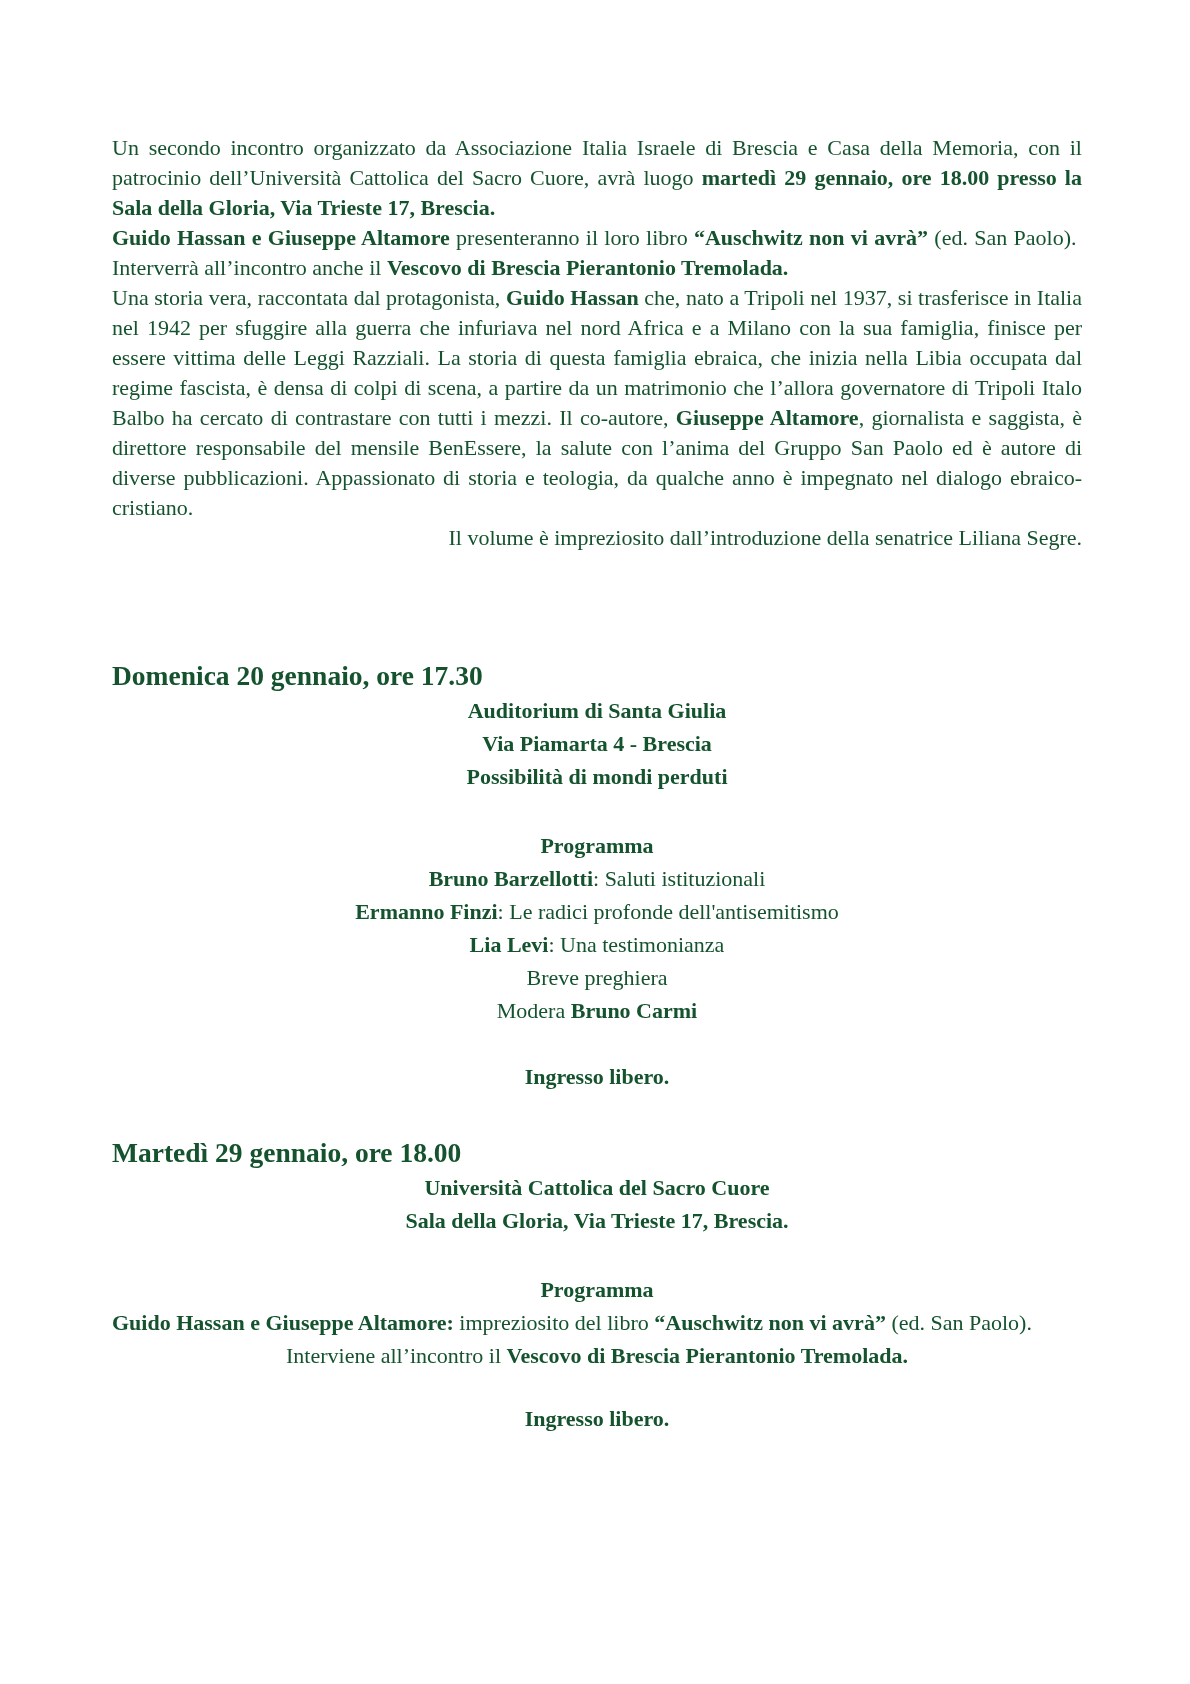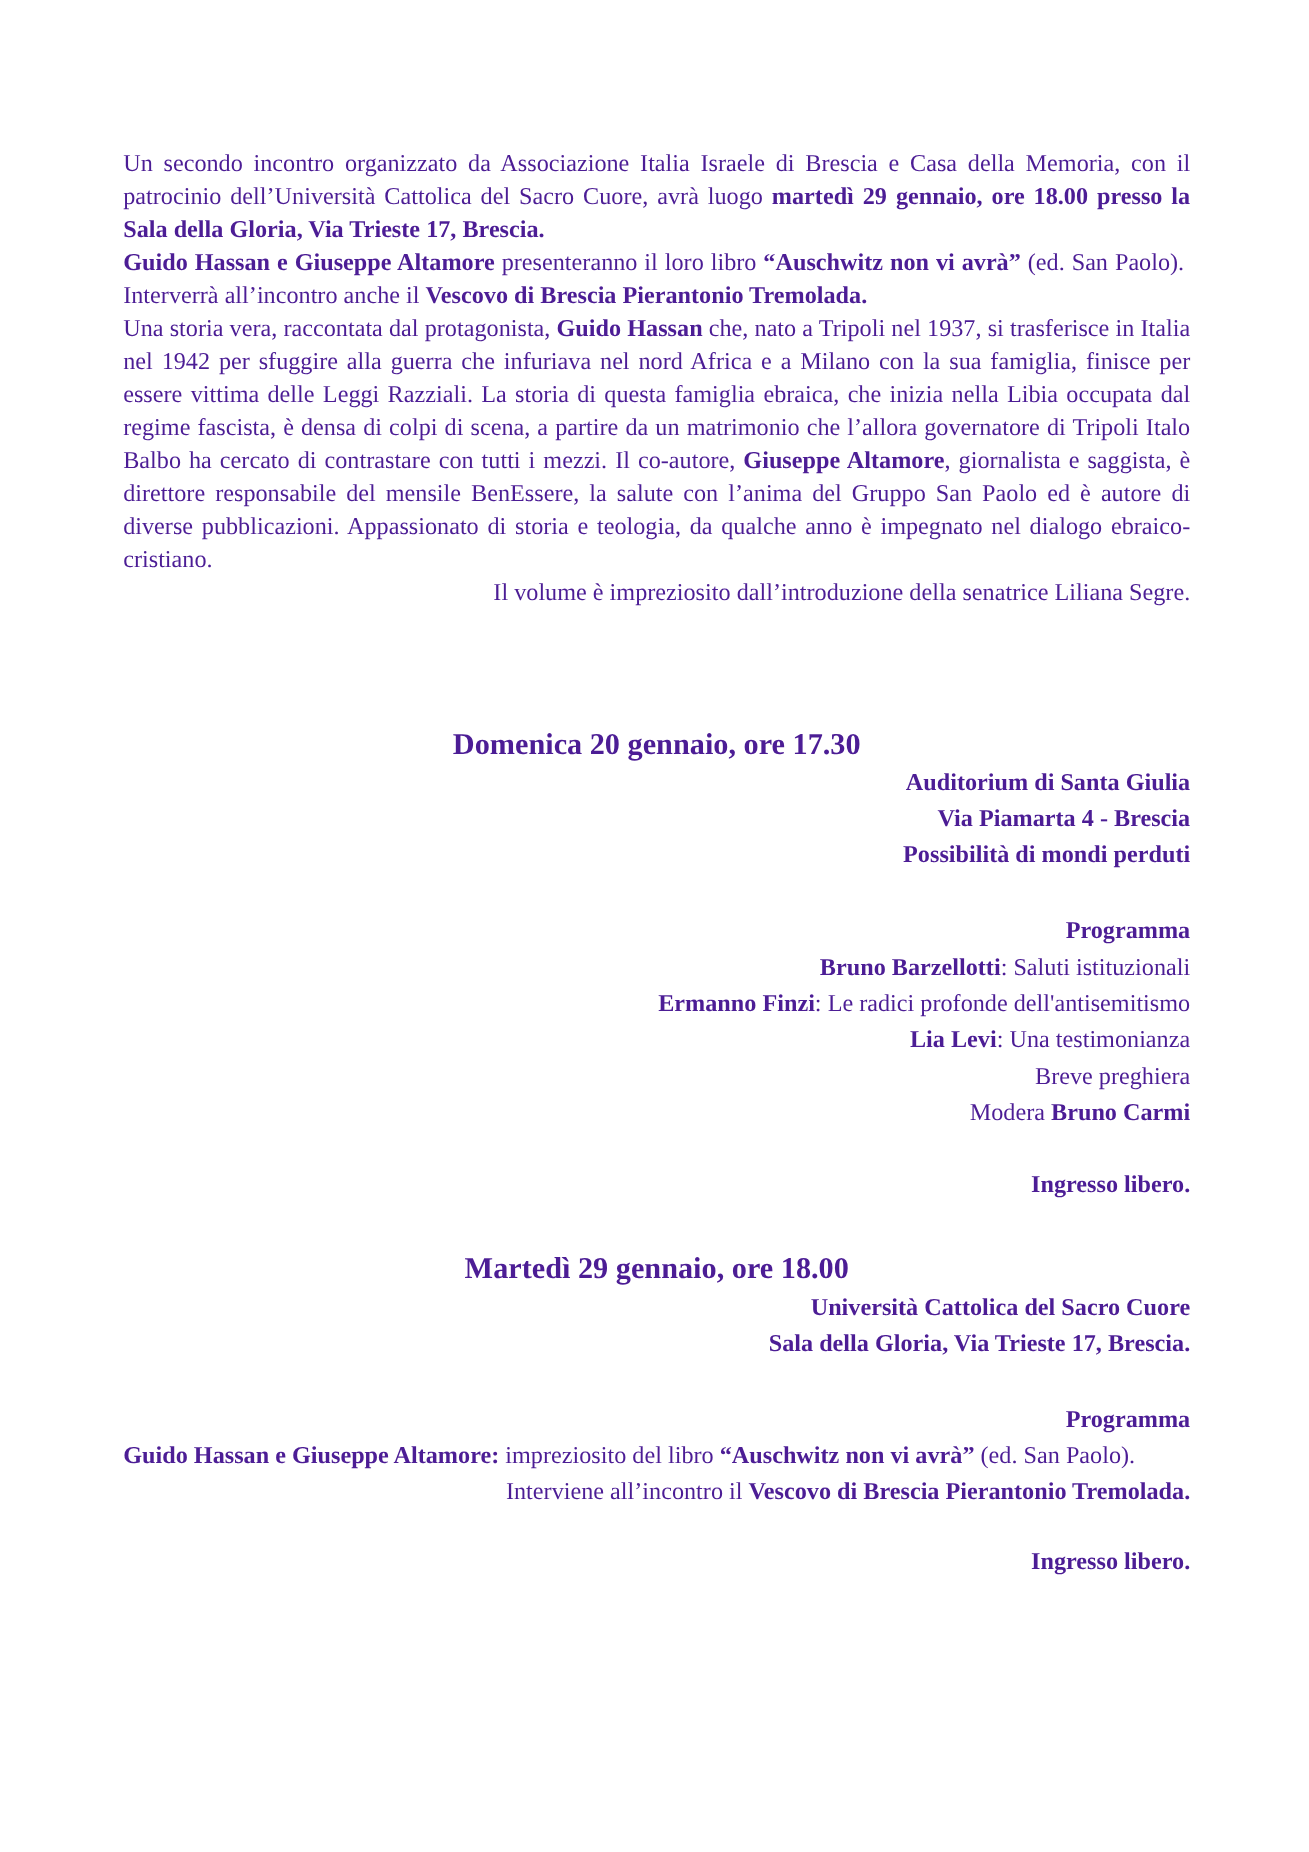--- a/index.html
+++ b/index.html
@@ -23,39 +23,39 @@
     padding: 0;
   }
   p.paragraph {
     font-size: 22px;
     line-height: 30px;
     text-align: right;
   }
   p.line {
     font-size: 22px;
     line-height: 33px;
-    text-align: right;
+    text-align: center;
   }
   p.heading {
     font-size: 27.5px;
     line-height: 36px;
     font-weight: 700;
-    text-align: center;
+    text-align: left;
   }
   p[data-align="justify"] {
     text-align: justify;
   }
   strong { font-weight: 700; }
   .spacer { width: 100%; }
 </style>
 </head>
 <body>
 
 <div class="page">
-  <div class="doc-body" id="doc-body" style="color: #4c1d95;">
+  <div class="doc-body" id="doc-body" style="color: #14532d;">
       <p class="paragraph" data-align="justify"><span>Un secondo incontro organizzato da Associazione Italia Israele di Brescia e Casa della Memoria, con il patrocinio dell’Università Cattolica del Sacro Cuore, avrà luogo </span><strong>martedì 29 gennaio, ore 18.00 presso la Sala della Gloria, Via Trieste 17, Brescia.</strong></p>
       <p class="paragraph" data-align="justify"><strong>Guido Hassan e Giuseppe Altamore</strong><span> presenteranno il loro libro </span><strong>“Auschwitz non vi avrà”</strong><span> (ed. San Paolo).&nbsp; Interverrà all’incontro anche il </span><strong>Vescovo di Brescia Pierantonio Tremolada.</strong></p>
       <p class="paragraph" data-align="justify"><span>Una storia vera, raccontata dal protagonista, </span><strong>Guido Hassan</strong><span> che, nato a Tripoli nel 1937, si trasferisce in Italia nel 1942 per sfuggire alla guerra che infuriava nel nord Africa e a Milano con la sua famiglia, finisce per essere vittima delle Leggi Razziali. La storia di questa famiglia ebraica, che inizia nella Libia occupata dal regime fascista, è densa di colpi di scena, a partire da un matrimonio che l’allora governatore di Tripoli Italo Balbo ha cercato di contrastare con tutti i mezzi. Il co-autore, </span><strong>Giuseppe Altamore</strong><span>, giornalista e saggista, è direttore responsabile del mensile BenEssere, la salute con l’anima del Gruppo San Paolo ed è autore di diverse pubblicazioni. Appassionato di storia e teologia, da qualche anno è impegnato nel dialogo ebraico-cristiano.</span></p>
       <p class="paragraph" data-align="left"><span>Il volume è impreziosito dall’introduzione della senatrice Liliana Segre.</span></p>
       <div class="spacer" style="height: 105px;"></div>
       <p class="heading"><strong>Domenica 20 gennaio, ore 17.30</strong></p>
       <p class="line"><strong>Auditorium di Santa Giulia</strong></p>
       <p class="line"><strong>Via Piamarta 4 - Brescia</strong></p>
       <p class="line"><strong>Possibilità di mondi perduti</strong></p>
       <div class="spacer" style="height: 36px;"></div>

